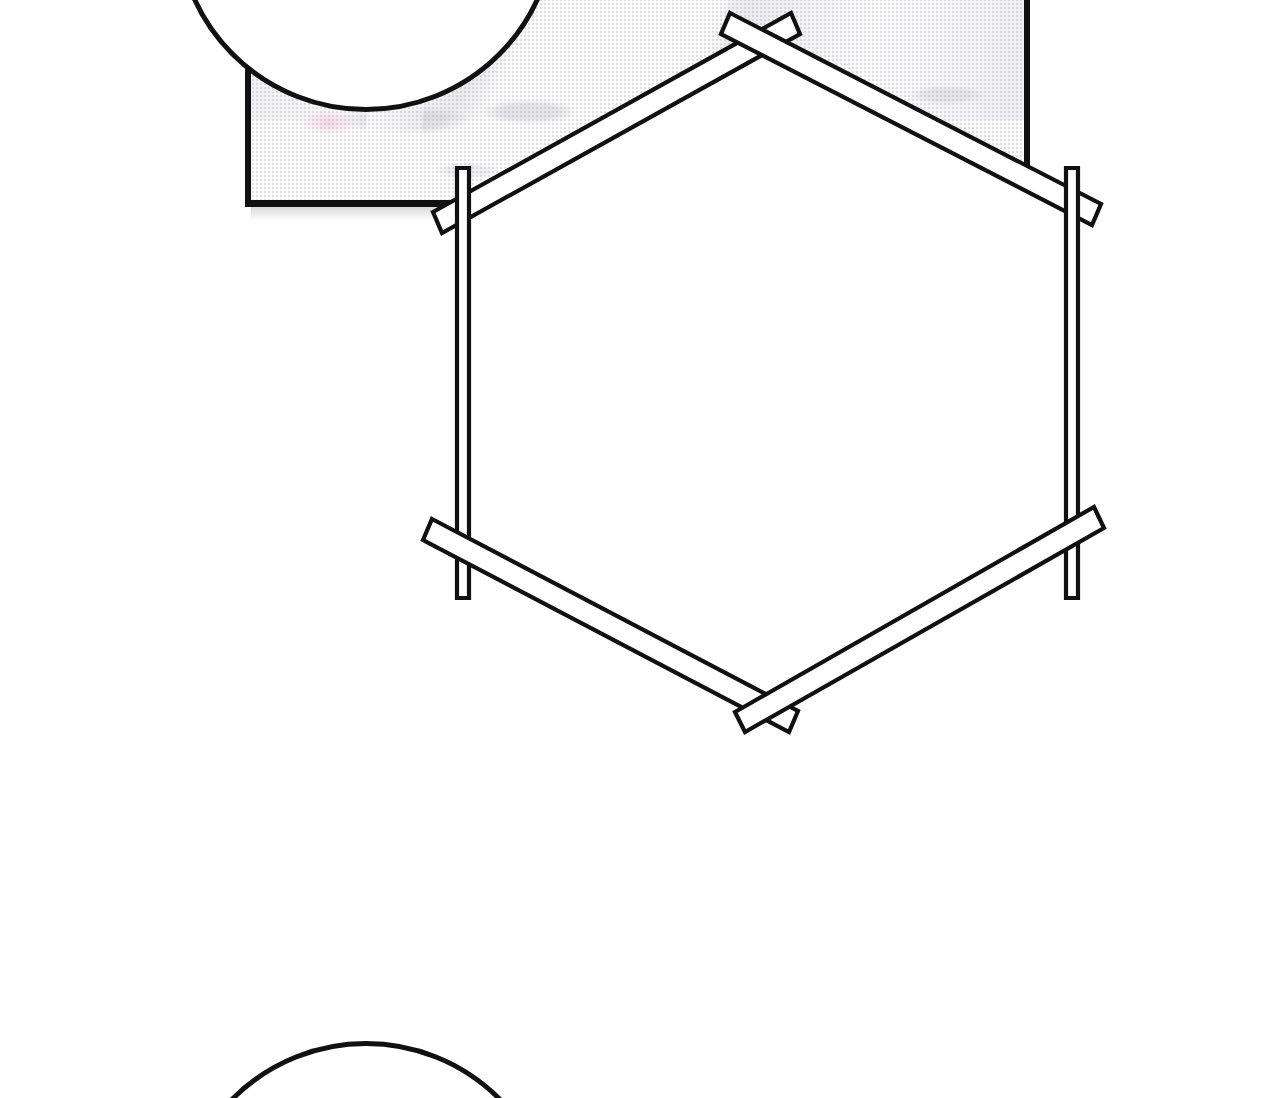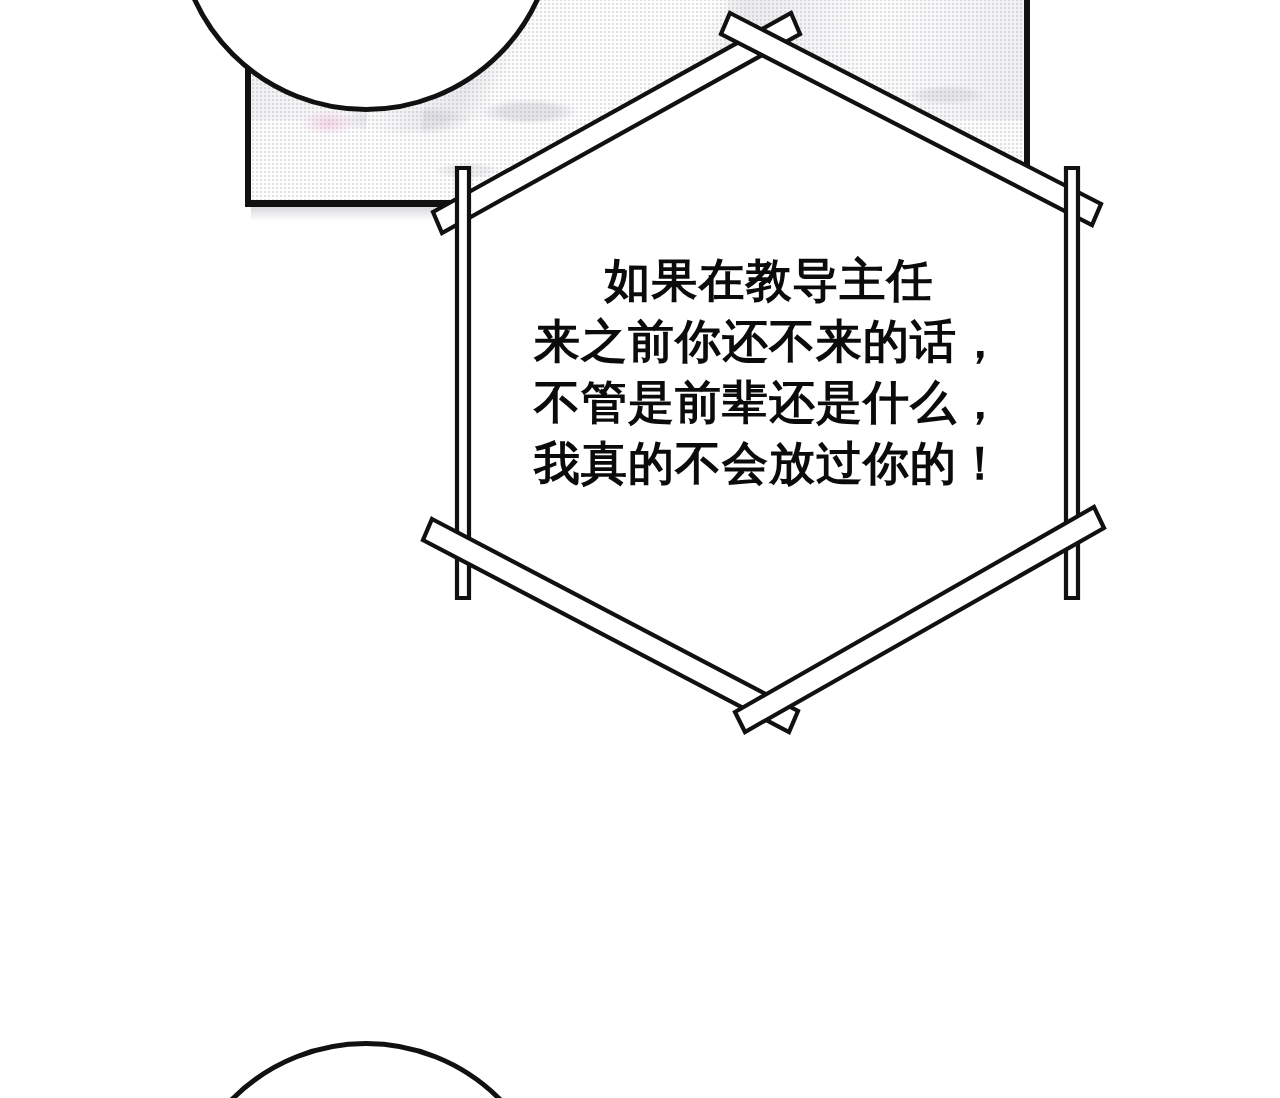--- a/index.html
+++ b/index.html
@@ -191,19 +191,15 @@
         <polygon points="457,168 469,168 469,598 457,598"></polygon>
 
         <polygon points="1066,168 1078,168 1078,598 1066,598"></polygon>
 
         <polygon points="432,519 798,711 789,732 423,540"></polygon>
 
         <polygon points="1104,528 745,732 735,712 1094,507"></polygon>
       </g>
     </svg>
 
-    <div class="bubble-text">如果在教导主任
-来之前你还不来的话，
-不管是前辈还是什么，
-我真的不会放过你的！</div>
   </div>
 
 </div>
 
 </body></html>

